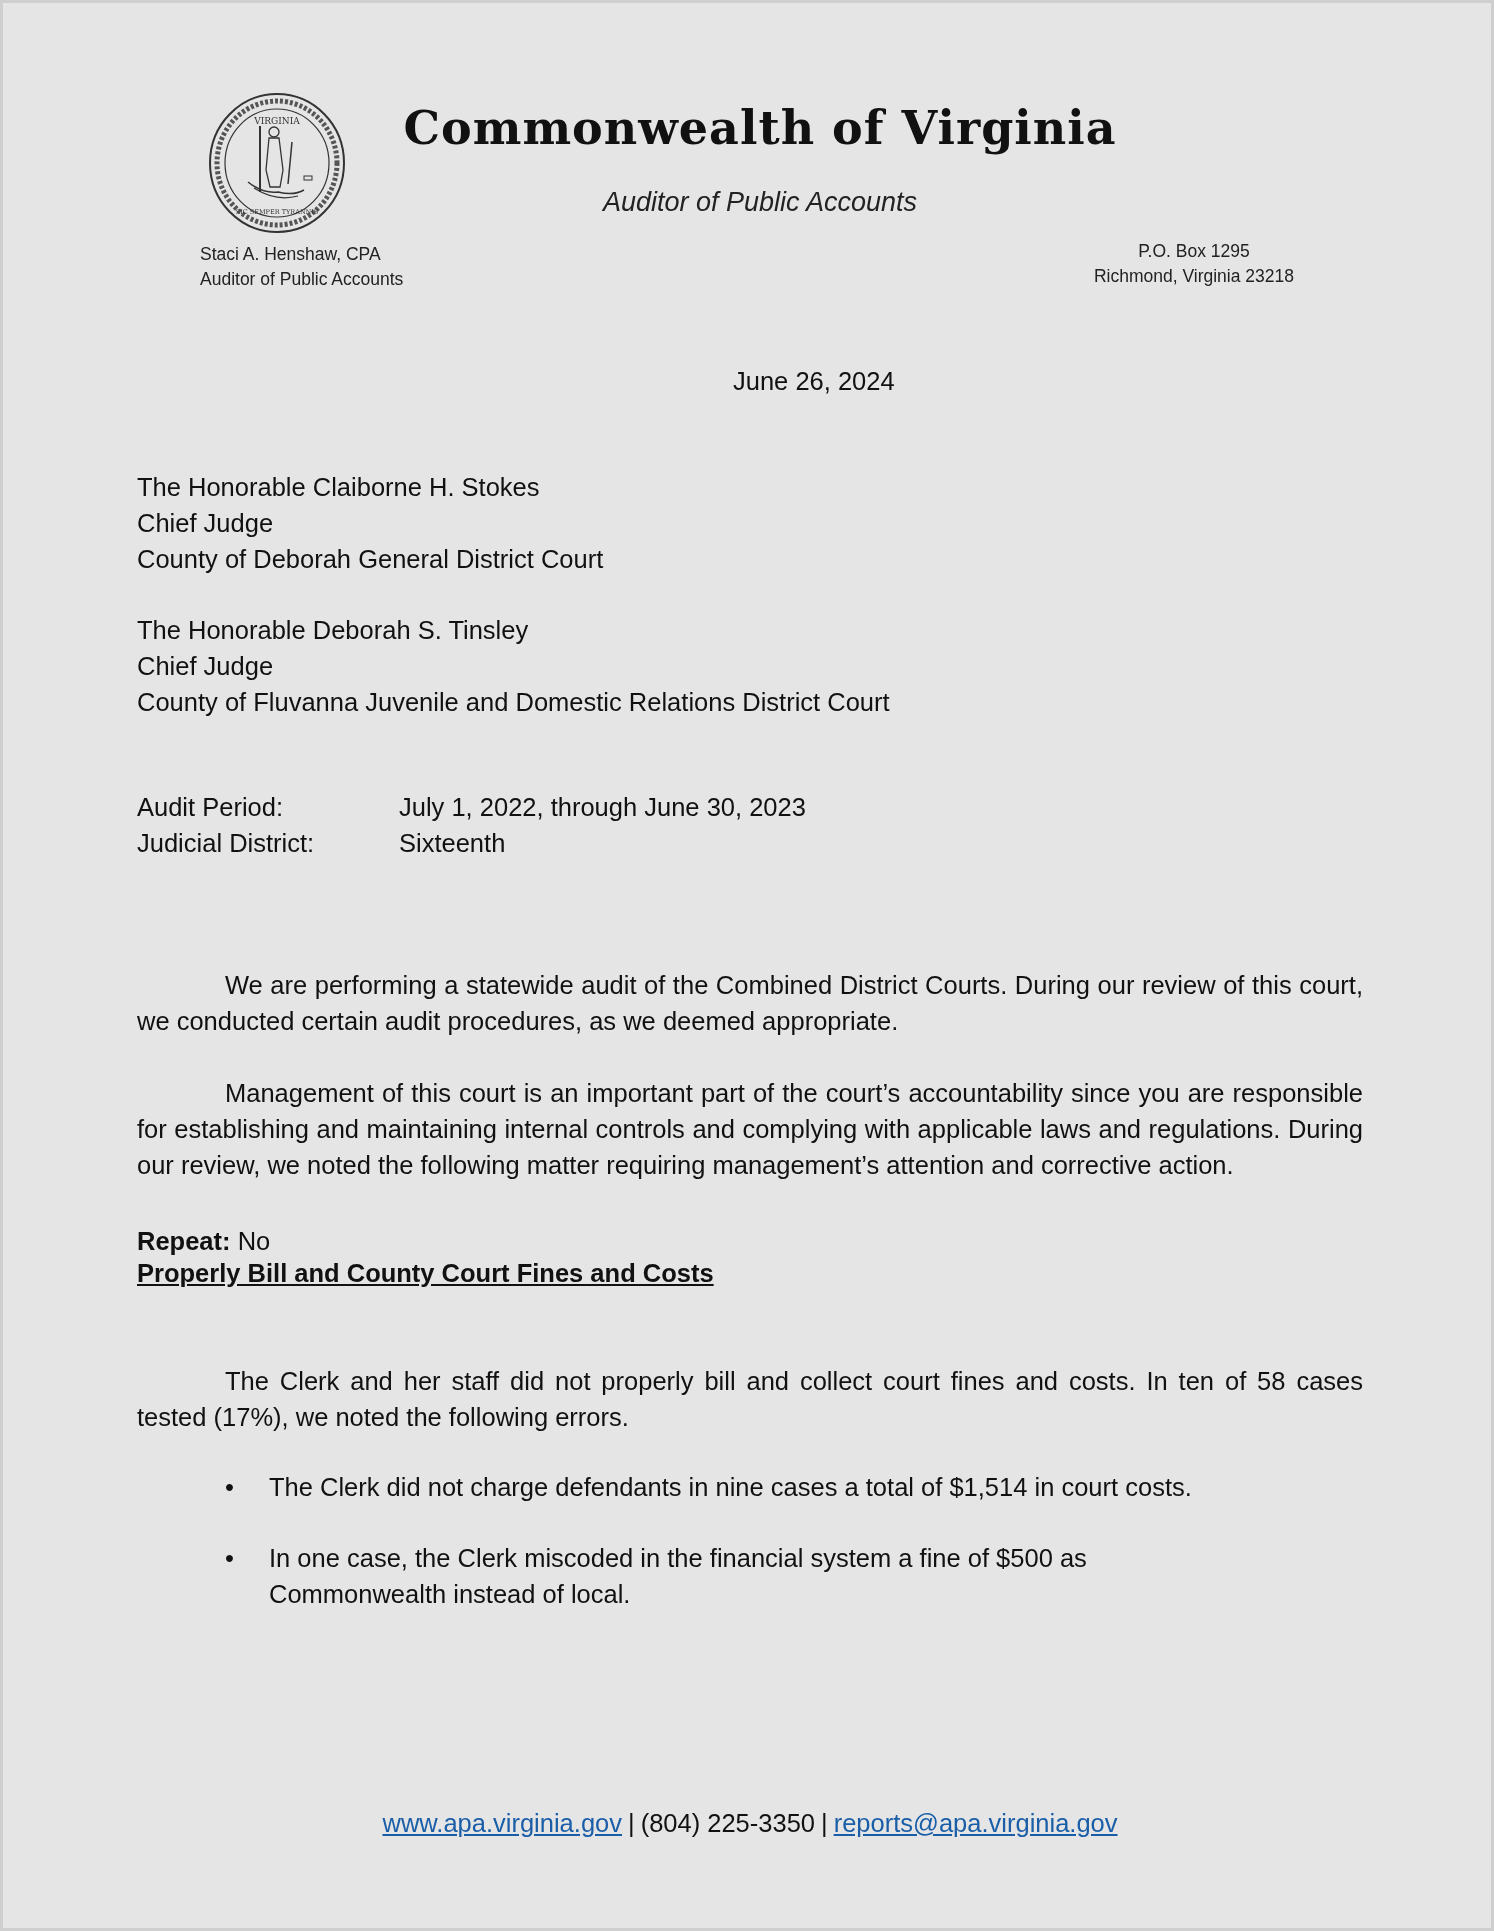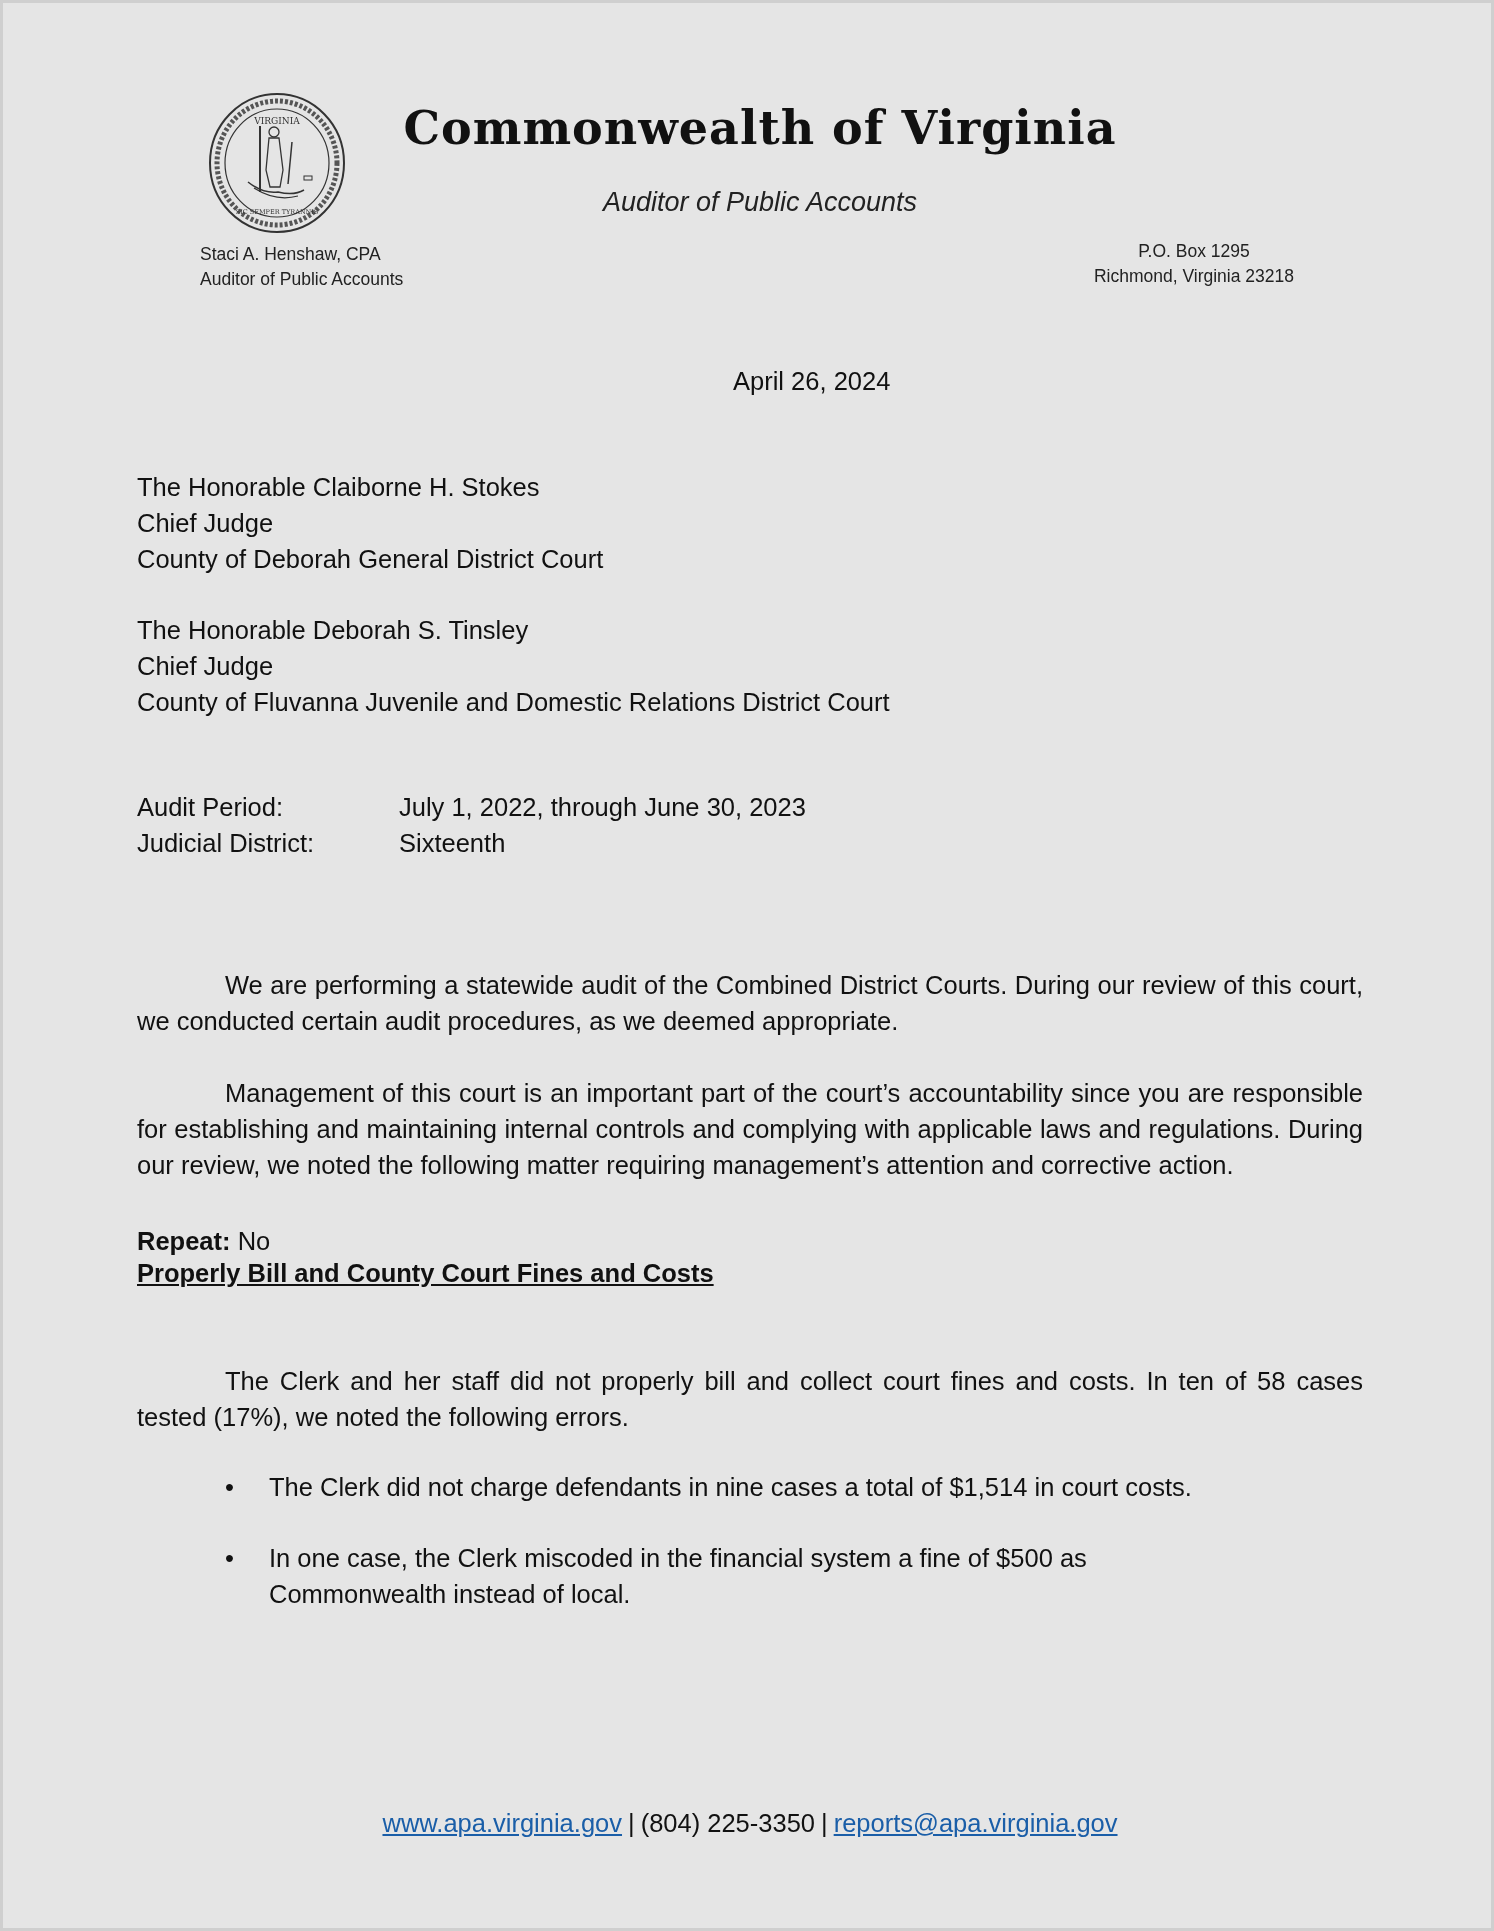--- a/index.html
+++ b/index.html
@@ -64,21 +64,21 @@
 
   <div class="abs addr addr-left">
     <div>Staci A. Henshaw, CPA</div>
     <div>Auditor of Public Accounts</div>
   </div>
   <div class="abs addr addr-right">
     <div>P.O. Box 1295</div>
     <div>Richmond, Virginia 23218</div>
   </div>
 
-  <div class="abs date body-text">April 26, 2024</div>
+  <div class="abs date body-text">June 26, 2024</div>
 
   <div class="block body-text addressee">
     <div>The Honorable Claiborne H. Stokes</div>
     <div>Chief Judge</div>
     <div>County of Deborah General District Court</div>
   </div>
 
   <div class="block body-text addressee2">
     <div>The Honorable Deborah S. Tinsley</div>
     <div>Chief Judge</div>

